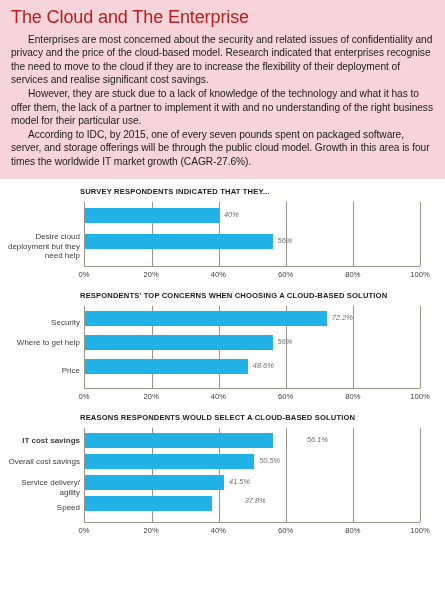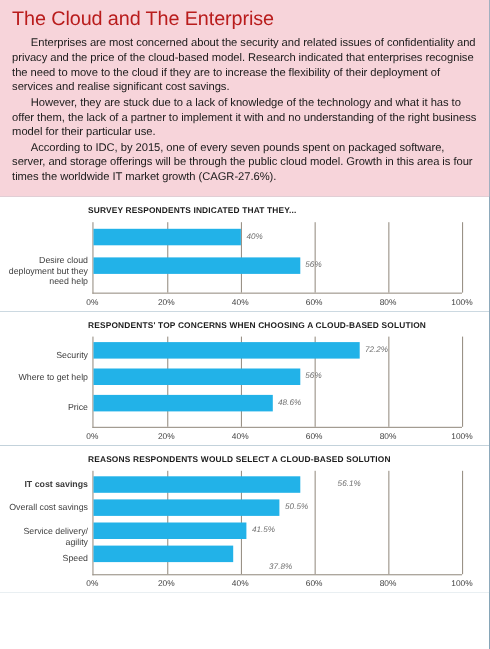--- a/index.html
+++ b/index.html
@@ -194,21 +194,21 @@
             <div class="bar" style="top: 5px; width: 56.1%;"></div>
             <div class="bar-label" style="top: 7px; left: calc(56.1% + 5px); margin-left: 29px;">56.1%</div>
             <div class="cat-label" style="top: 8px; font-weight: bold;">IT cost savings</div>
             <div class="bar" style="top: 26px; width: 50.5%;"></div>
             <div class="bar-label" style="top: 28px; left: calc(50.5% + 5px); text-align: right;">50.5%</div>
             <div class="cat-label" style="top: 29px;">Overall cost savings</div>
             <div class="bar" style="top: 47px; width: 41.5%;"></div>
             <div class="bar-label" style="top: 49px; left: calc(41.5% + 5px);">41.5%</div>
             <div class="cat-label" style="top: 50px;">Service delivery/ agility</div>
             <div class="bar" style="top: 68px; width: 37.8%;"></div>
-            <div class="bar-label" style="top: 82px; left: calc(37.8% + 5px); padding-left: 28px;">37.8%</div>
+            <div class="bar-label" style="top: 68px; left: calc(37.8% + 5px); padding-left: 28px;">37.8%</div>
             <div class="cat-label" style="top: 75px;">Speed</div>
           </div>
         </div>
         <div class="xaxis">
           <div class="xtick" style="left: 0%;">0%</div>
           <div class="xtick" style="left: 20%;">20%</div>
           <div class="xtick" style="left: 40%;">40%</div>
           <div class="xtick" style="left: 60%;">60%</div>
           <div class="xtick" style="left: 80%;">80%</div>
           <div class="xtick" style="left: 100%;">100%</div>

